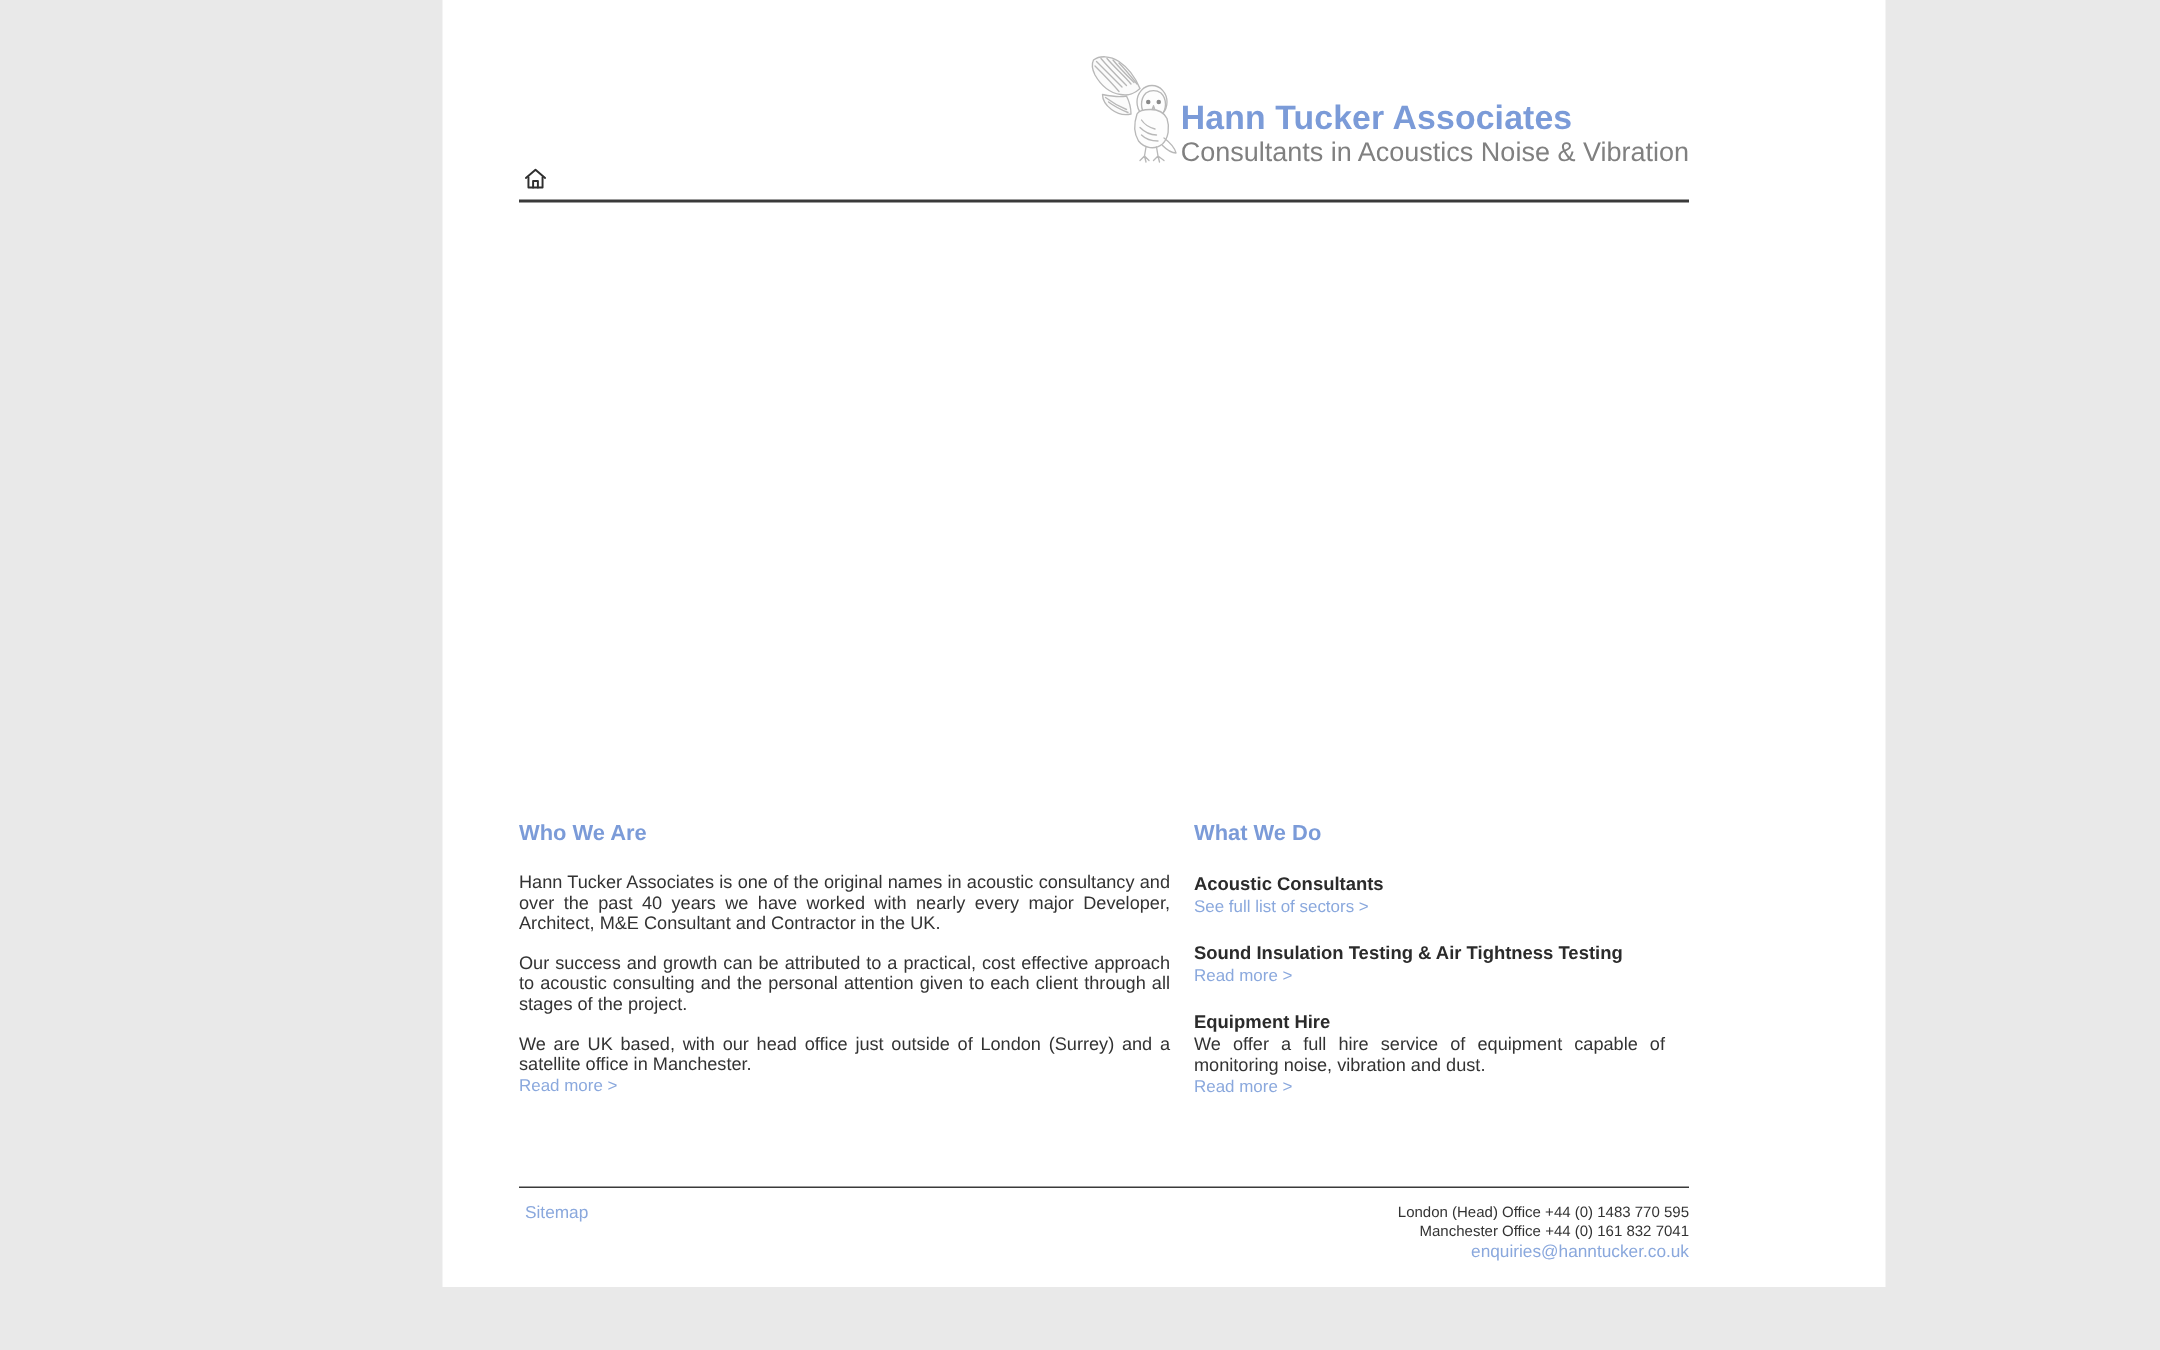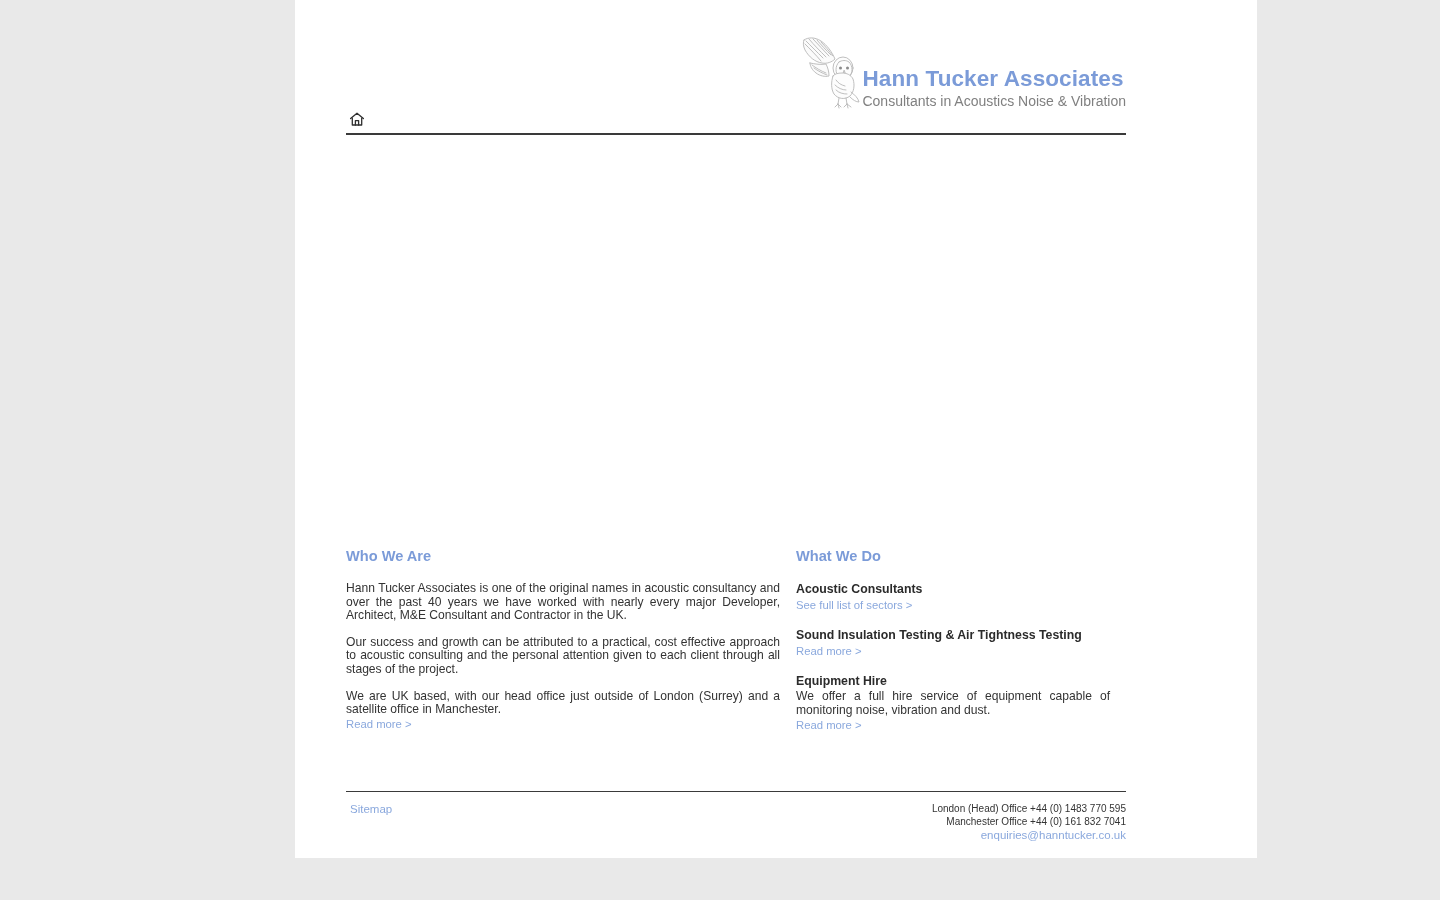--- a/index.html
+++ b/index.html
@@ -36,21 +36,21 @@
   #logo-text { display: block; }
   #company-name {
     font-size: 22.5px;
     font-weight: bold;
     color: #7b9bd8;
     letter-spacing: 0.1px;
     line-height: 24px;
     white-space: nowrap;
   }
   #company-tagline {
-    font-size: 14px;
+    font-size: 18px;
     color: #808080;
     line-height: 18px;
     white-space: nowrap;
     margin-top: 1px;
   }
 
   
   #main-nav {
     position: absolute;
     left: 51px; top: 109px;

